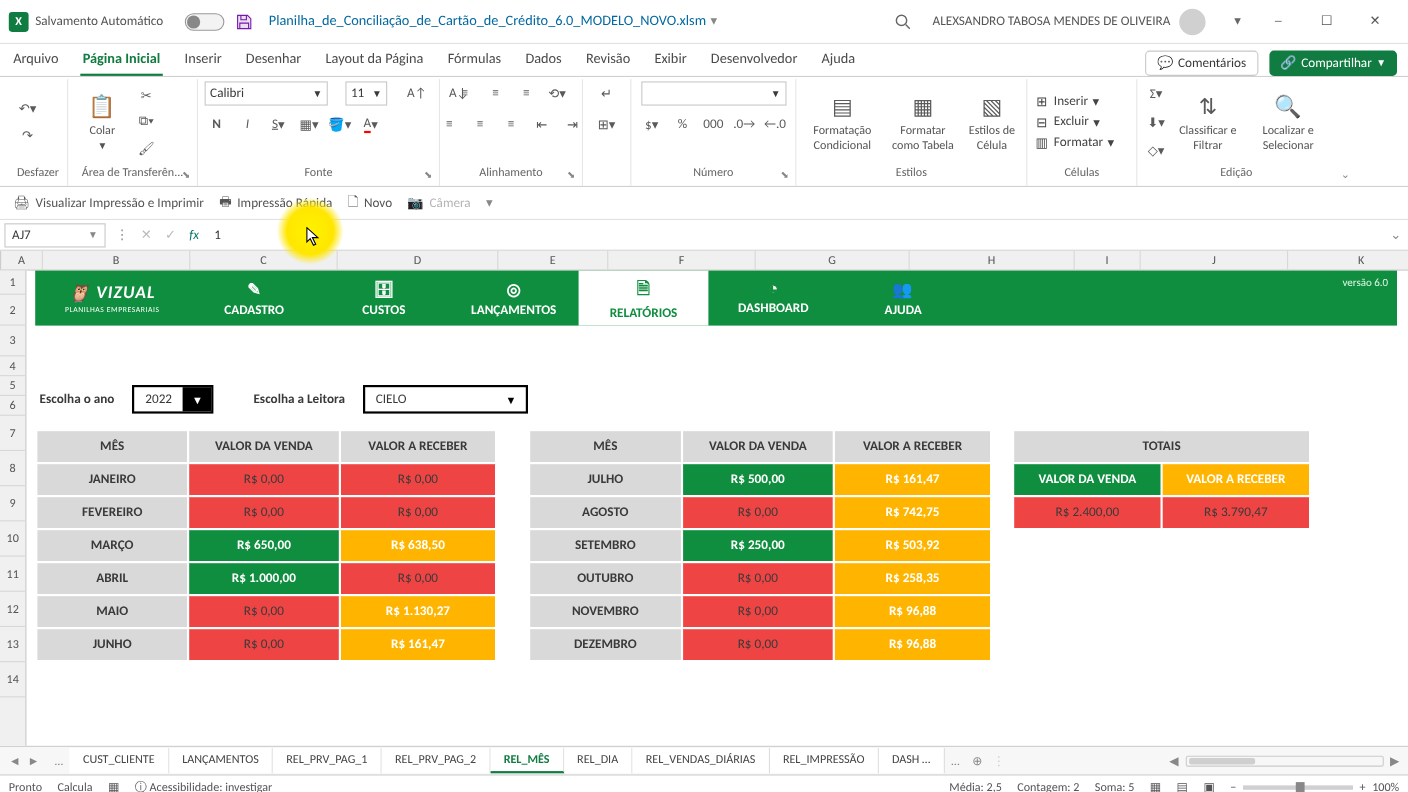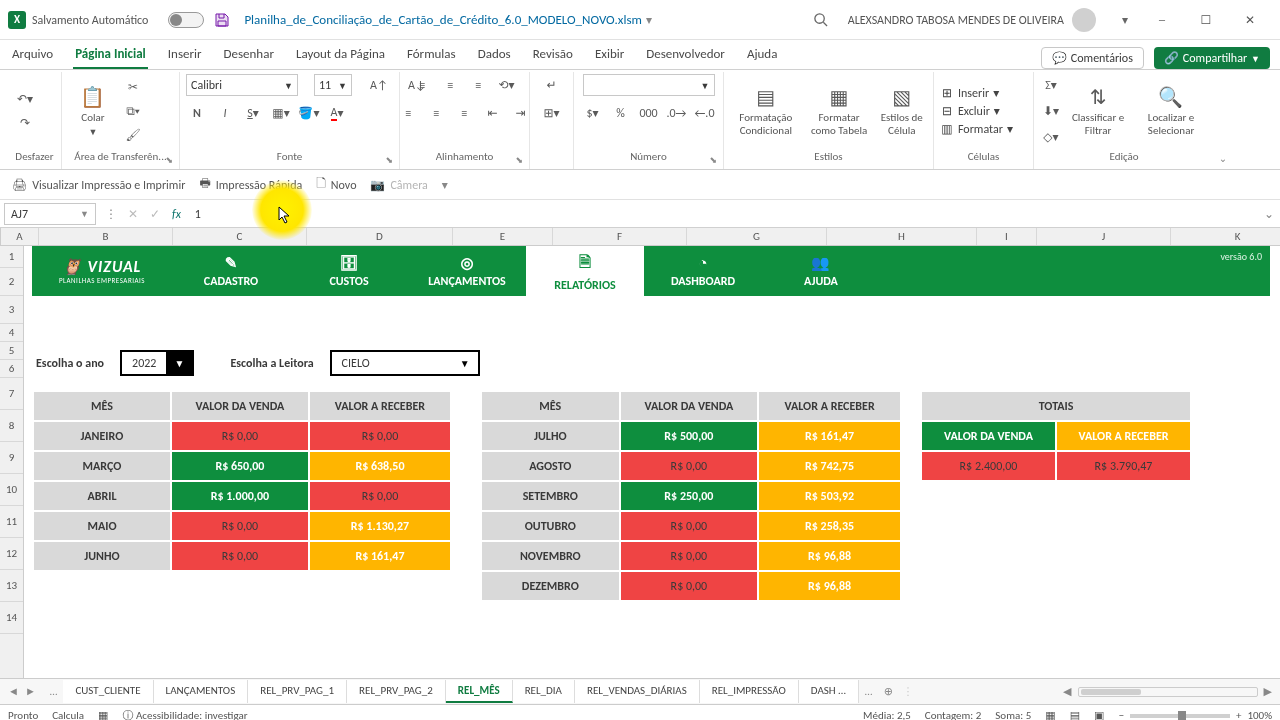--- a/index.html
+++ b/index.html
@@ -428,20 +428,25 @@
 
     <table class="dtable" id="t1" style="left:8px;top:144px;width:420px">
         <tbody>
           <tr>
             <th style="width:33%">MÊS</th>
             <th style="width:33%">VALOR DA VENDA</th>
             <th>VALOR A RECEBER</th>
           </tr>
           <tr>
             <td class="mes">JANEIRO</td>
+            <td class="v0">R$ 0,00</td>
+            <td class="v0">R$ 0,00</td>
+          </tr>
+          <tr>
+            <td class="mes">FEVEREIRO</td>
             <td class="v0">R$ 0,00</td>
             <td class="v0">R$ 0,00</td>
           </tr>
           <tr>
             <td class="mes">MARÇO</td>
             <td class="green">R$ 650,00</td>
             <td class="orange">R$ 638,50</td>
           </tr>
           <tr>
             <td class="mes">ABRIL</td>

